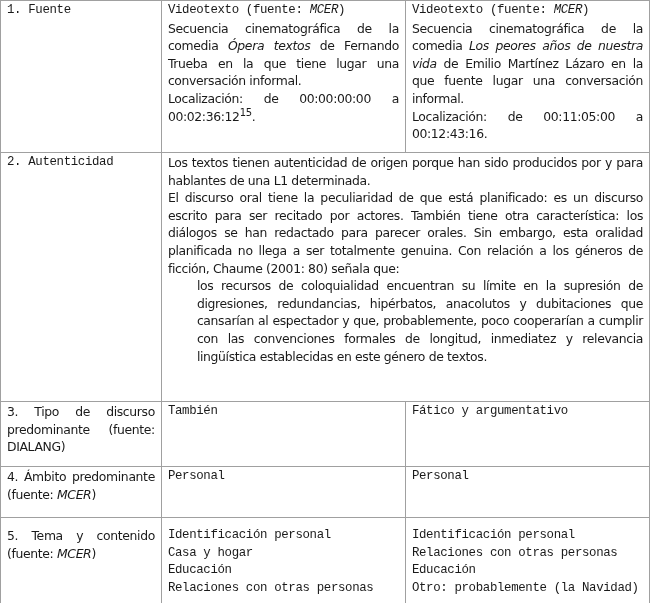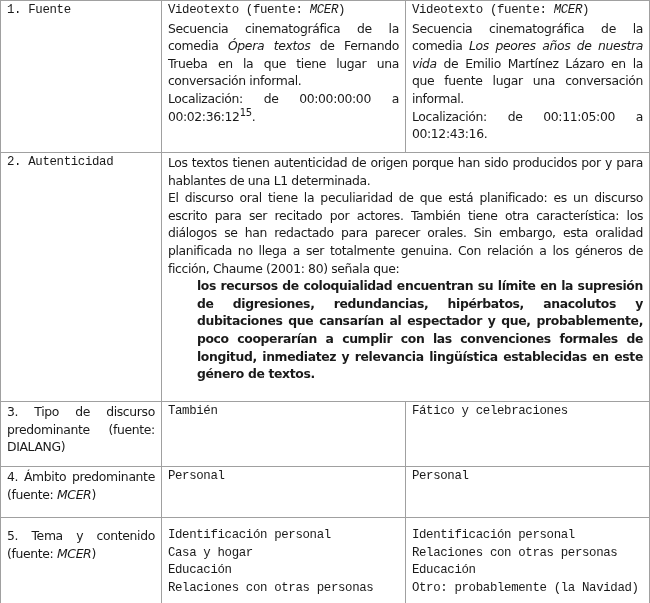--- a/index.html
+++ b/index.html
@@ -18,21 +18,21 @@
   td {
     border: 1px solid #a0a0a0;
     vertical-align: top;
     padding: 1px 6px 0 6px;
     text-align: justify;
   }
   .c1 { width: 151px; }
   .c2 { width: 229px; }
   .c3 { width: 229px; }
   .line { display: block; }
-  .quote { display: block; padding-left: 29px; font-weight: bold; }
+  .quote { display: block; padding-left: 29px; }
   i { font-style: italic; }
   sup { font-size: 10px; line-height: 0; vertical-align: super; }
   .left { text-align: left; font-family: Liberation Mono, monospace; }
 </style>
 </head>
 <body>
 
 <table>
   <colgroup>
     <col class="c1">
@@ -69,21 +69,21 @@
   </tr>
 
   <tr style="height:65px;">
     <td>
       <span>3. Tipo de discurso predominante (fuente: DIALANG)</span>
     </td>
     <td class="left">
       <span>También</span>
     </td>
     <td class="left">
-      <span>Fático y celebraciones</span>
+      <span>Fático y argumentativo</span>
     </td>
   </tr>
 
   <tr style="height:51px;">
     <td>
       <span>4. Ámbito predominante (fuente: </span><i>MCER</i><span>)</span>
     </td>
     <td class="left">
       <span>Personal</span>
     </td>

